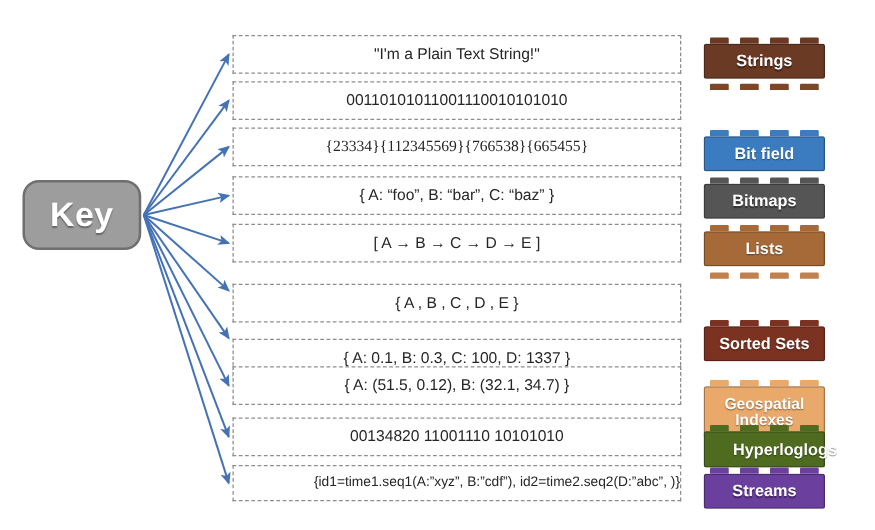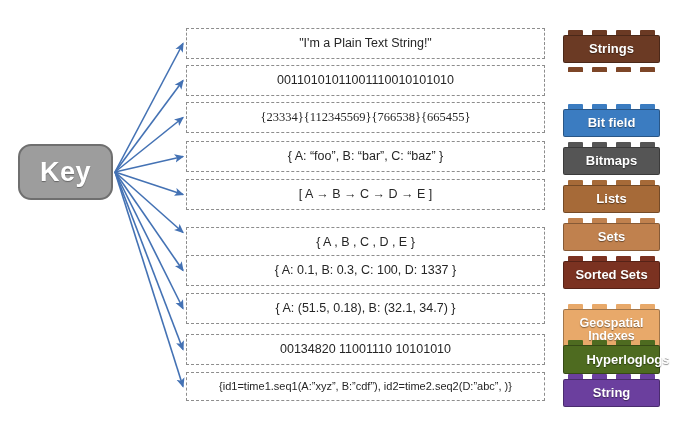--- a/index.html
+++ b/index.html
@@ -154,30 +154,30 @@
       </div>
       <div class="value-box" style="top: 141px; height: 31px;">
         <span class="value-text">{ A: “foo”, B: “bar”, C: “baz”  }</span>
       </div>
       <div class="value-box" style="top: 179px; height: 31px; justify-content: center;">
         <span class="value-text">[ A → B → C → D → E ]</span>
       </div>
       <div class="value-box" style="top: 227px; height: 31px;">
         <span class="value-text">{  A , B , C , D , E  }</span>
       </div>
-      <div class="value-box" style="top: 255px; height: 31px;">
+      <div class="value-box" style="top: 271px; height: 31px;">
         <span class="value-text">{ A: 0.1, B: 0.3, C: 100, D: 1337 }</span>
       </div>
       <div class="value-box" style="top: 293px; height: 31px;">
-        <span class="value-text">{ A: (51.5, 0.18), B: (32.1, 34.7)  }</span>
+        <span class="value-text">{ A: (51.5, 0.12), B: (32.1, 34.7)  }</span>
       </div>
       <div class="value-box" style="top: 334px; height: 31px;">
         <span class="value-text">00134820 11001110 10101010</span>
       </div>
-      <div class="value-box small" style="top: 372px; height: 29px;">
+      <div class="value-box small" style="top: 372px; height: 29px; justify-content: flex-end;">
         <span class="value-text">{id1=time1.seq1(A:”xyz”, B:”cdf”), id2=time2.seq2(D:”abc”, )}</span>
       </div>
     </div>
 
   <div id="bricks">
       <div class="brick-wrap" style="top: 30px;">
         <div class="studs">
           <div class="stud" style="background: rgb(107, 58, 36);"></div>
           <div class="stud" style="background: rgb(107, 58, 36);"></div>
           <div class="stud" style="background: rgb(107, 58, 36);"></div>
@@ -228,23 +228,20 @@
           <span class="brick-label">Lists</span>
         </div>
       </div>
       <div class="brick-wrap" style="top: 218px;">
         <div class="studs">
           <div class="stud" style="background: rgb(192, 129, 78);"></div>
           <div class="stud" style="background: rgb(192, 129, 78);"></div>
           <div class="stud" style="background: rgb(192, 129, 78);"></div>
           <div class="stud" style="background: rgb(192, 129, 78);"></div>
         </div>
-        <div class="brick-body" style="background: rgb(192, 129, 78); height: 28px;">
-          <span class="brick-label">Sets</span>
-        </div>
       </div>
       <div class="brick-wrap" style="top: 256px;">
         <div class="studs">
           <div class="stud" style="background: rgb(123, 50, 33);"></div>
           <div class="stud" style="background: rgb(123, 50, 33);"></div>
           <div class="stud" style="background: rgb(123, 50, 33);"></div>
           <div class="stud" style="background: rgb(123, 50, 33);"></div>
         </div>
         <div class="brick-body" style="background: rgb(123, 50, 33); height: 28px;">
           <span class="brick-label">Sorted Sets</span>
@@ -273,18 +270,18 @@
         </div>
       </div>
       <div class="brick-wrap" style="top: 374px;">
         <div class="studs">
           <div class="stud" style="background: rgb(107, 63, 158);"></div>
           <div class="stud" style="background: rgb(107, 63, 158);"></div>
           <div class="stud" style="background: rgb(107, 63, 158);"></div>
           <div class="stud" style="background: rgb(107, 63, 158);"></div>
         </div>
         <div class="brick-body" style="background: rgb(107, 63, 158); height: 28px;">
-          <span class="brick-label">String</span>
+          <span class="brick-label">Streams</span>
         </div>
       </div>
     </div>
 
 </div>
 
 </body></html>

